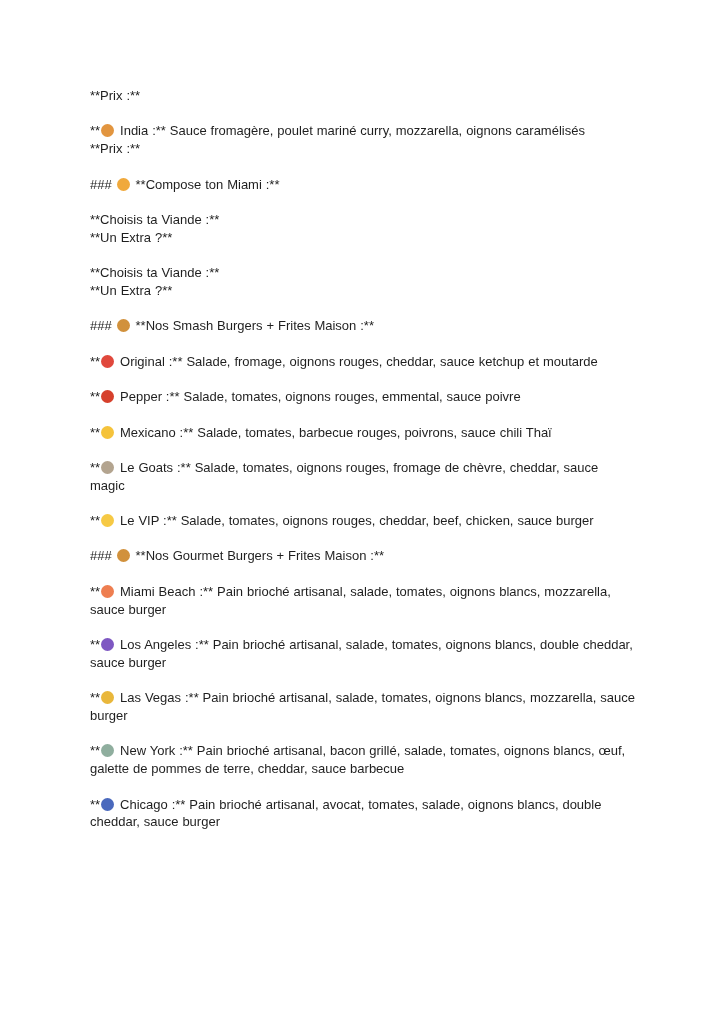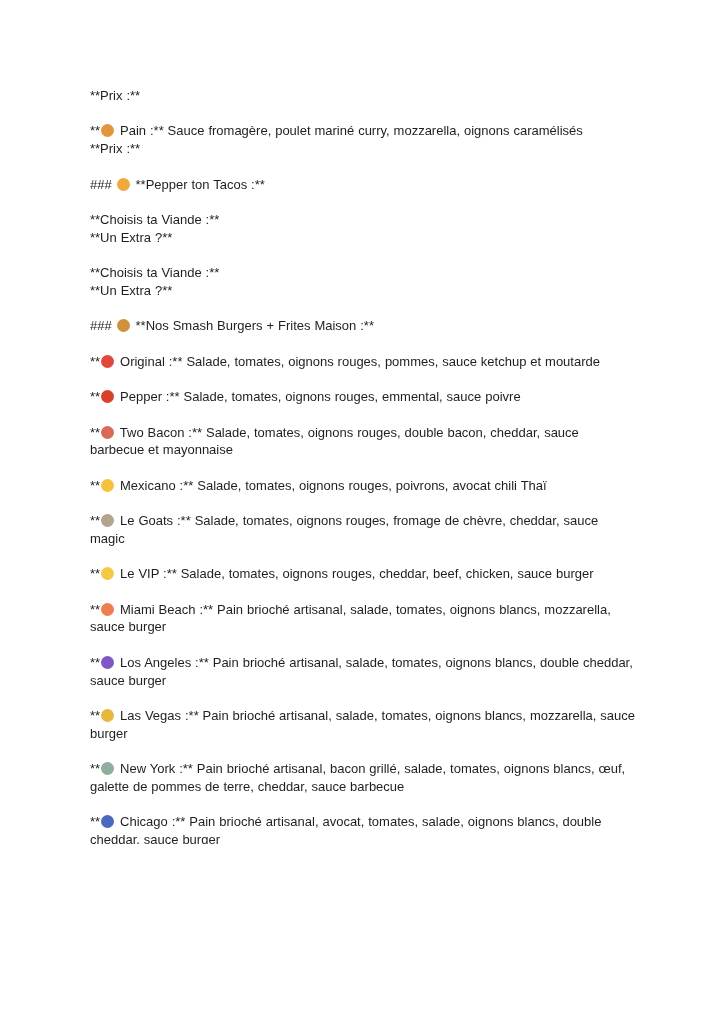--- a/index.html
+++ b/index.html
@@ -35,30 +35,30 @@
     vertical-align: -2px;
     margin: 0 2px 0 1px;
   }
 </style>
 </head>
 <body>
 
 <div class="page">
   <div class="content">
       <p class="para"><span>**Prix :**</span></p>
-      <p class="para"><span>**</span><span class="emoji-dot" style="background: rgb(226, 149, 63);"></span><span> Pain :** Sauce fromagère, poulet mariné curry, mozzarella, oignons caramélisés</span><br><span>**Prix :**</span></p>
-      <p class="para"><span>### </span><span class="emoji-dot" style="background: rgb(240, 169, 60);"></span><span> **Pepper ton Tacos :**</span></p>
+      <p class="para"><span>**</span><span class="emoji-dot" style="background: rgb(226, 149, 63);"></span><span> India :** Sauce fromagère, poulet mariné curry, mozzarella, oignons caramélisés</span><br><span>**Prix :**</span></p>
+      <p class="para"><span>### </span><span class="emoji-dot" style="background: rgb(240, 169, 60);"></span><span> **Compose ton Miami :**</span></p>
       <p class="para"><span>**Choisis ta Viande :**</span><br><span>**Un Extra ?**</span></p>
       <p class="para"><span>**Choisis ta Viande :**</span><br><span>**Un Extra ?**</span></p>
       <p class="para"><span>### </span><span class="emoji-dot" style="background: rgb(209, 145, 60);"></span><span> **Nos Smash Burgers + Frites Maison :**</span></p>
-      <p class="para"><span>**</span><span class="emoji-dot" style="background: rgb(224, 72, 60);"></span><span> Original :** Salade, tomates, oignons rouges, pommes, sauce ketchup et moutarde</span></p>
+      <p class="para"><span>**</span><span class="emoji-dot" style="background: rgb(224, 72, 60);"></span><span> Original :** Salade, fromage, oignons rouges, cheddar, sauce ketchup et moutarde</span></p>
       <p class="para"><span>**</span><span class="emoji-dot" style="background: rgb(214, 64, 44);"></span><span> Pepper :** Salade, tomates, oignons rouges, emmental, sauce poivre</span></p>
-      <p class="para"><span>**</span><span class="emoji-dot" style="background: rgb(217, 106, 90);"></span><span> Two Bacon :** Salade, tomates, oignons rouges, double bacon, cheddar, sauce barbecue et mayonnaise</span></p>
-      <p class="para"><span>**</span><span class="emoji-dot" style="background: rgb(245, 195, 59);"></span><span> Mexicano :** Salade, tomates, oignons rouges, poivrons, avocat chili Thaï</span></p>
+      <p class="para"><span>**</span><span class="emoji-dot" style="background: rgb(245, 195, 59);"></span><span> Mexicano :** Salade, tomates, barbecue rouges, poivrons, sauce chili Thaï</span></p>
       <p class="para"><span>**</span><span class="emoji-dot" style="background: rgb(179, 164, 143);"></span><span> Le Goats :** Salade, tomates, oignons rouges, fromage de chèvre, cheddar, sauce magic</span></p>
       <p class="para"><span>**</span><span class="emoji-dot" style="background: rgb(246, 201, 68);"></span><span> Le VIP :** Salade, tomates, oignons rouges, cheddar, beef, chicken, sauce burger</span></p>
+      <p class="para"><span>### </span><span class="emoji-dot" style="background: rgb(209, 145, 60);"></span><span> **Nos Gourmet Burgers + Frites Maison :**</span></p>
       <p class="para"><span>**</span><span class="emoji-dot" style="background: rgb(238, 126, 80);"></span><span> Miami Beach :** Pain brioché artisanal, salade, tomates, oignons blancs, mozzarella, sauce burger</span></p>
       <p class="para"><span>**</span><span class="emoji-dot" style="background: rgb(126, 87, 194);"></span><span> Los Angeles :** Pain brioché artisanal, salade, tomates, oignons blancs, double cheddar, sauce burger</span></p>
       <p class="para"><span>**</span><span class="emoji-dot" style="background: rgb(233, 183, 59);"></span><span> Las Vegas :** Pain brioché artisanal, salade, tomates, oignons blancs, mozzarella, sauce burger</span></p>
       <p class="para"><span>**</span><span class="emoji-dot" style="background: rgb(143, 174, 158);"></span><span> New York :** Pain brioché artisanal, bacon grillé, salade, tomates, oignons blancs, œuf, galette de pommes de terre, cheddar, sauce barbecue</span></p>
       <p class="para"><span>**</span><span class="emoji-dot" style="background: rgb(74, 105, 189);"></span><span> Chicago :** Pain brioché artisanal, avocat, tomates, salade, oignons blancs, double cheddar, sauce burger</span></p>
     </div>
 </div>
 
 </body></html>

